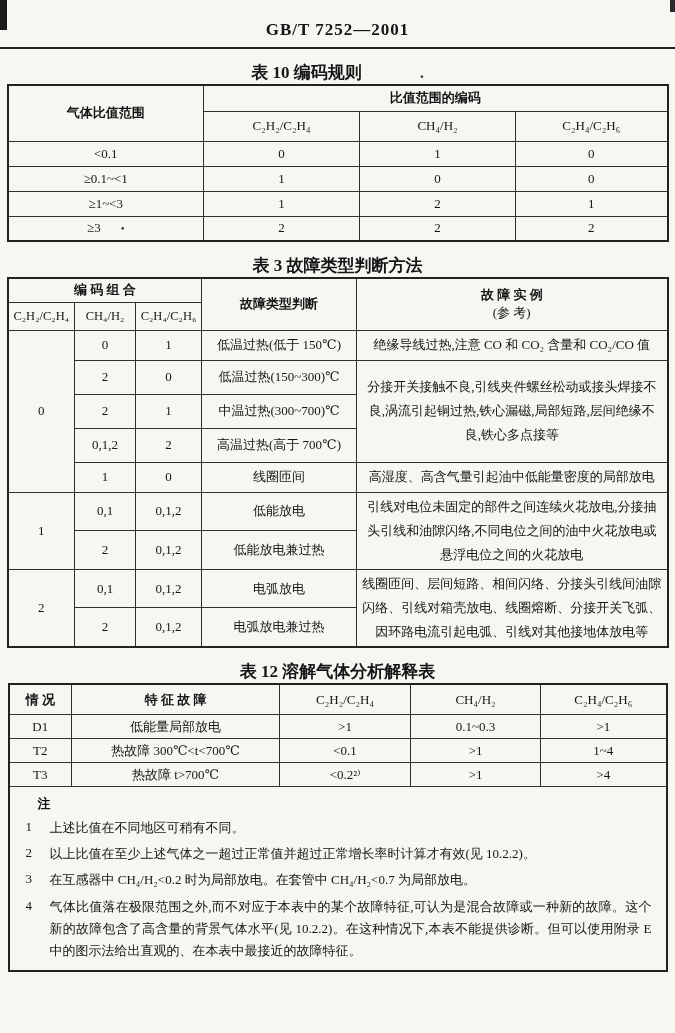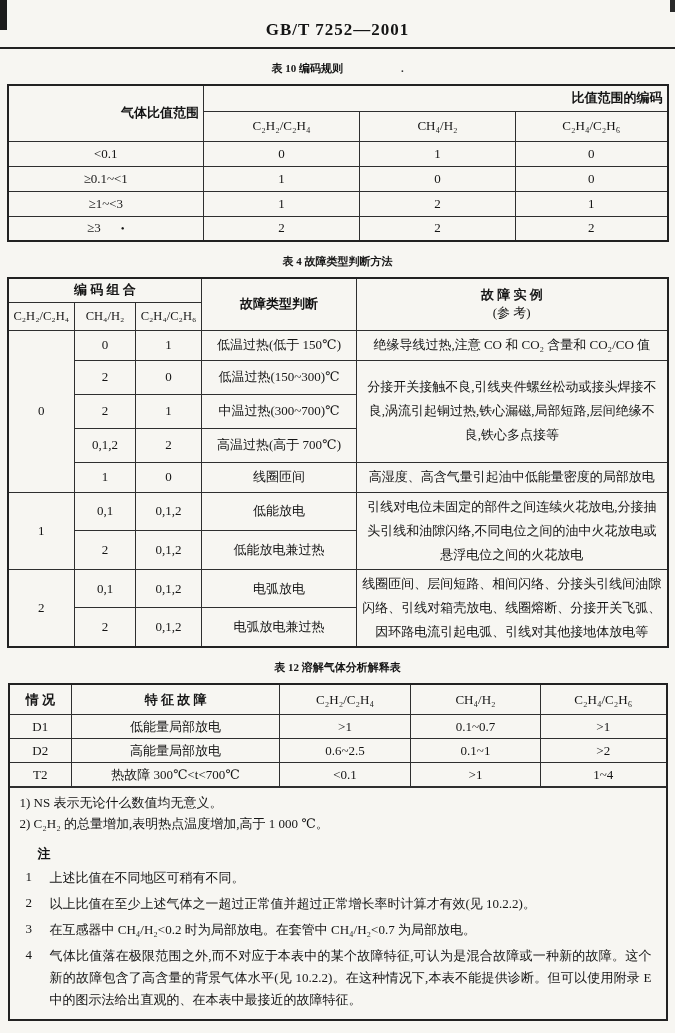--- a/index.html
+++ b/index.html
@@ -18,21 +18,21 @@
   .doc-header {
     text-align:center; padding-top:20px;
     font-size:17px; font-weight:bold; letter-spacing:1px;
   }
   .header-rule {
     margin-top:7px; height:2px; background:#222;
     width:675px;
   }
 
   .table-title {
-    text-align:center; font-size:11px; font-weight:bold;
+    text-align:center; font-size:17px; font-weight:bold;
     margin-top:12px; height:19px; position:relative;
   }
   .title-artifact { font-weight:bold; margin-left:58px; color:#333; }
 
   table.doc-table {
     border-collapse:collapse; margin:4px auto 0 auto;
     width:660px; table-layout:fixed;
     font-size:13px;
   }
   table.doc-table th, table.doc-table td {
@@ -44,21 +44,21 @@
   table.doc-table { border:2px solid #222; }
   table.doc-table .hd { font-weight:bold; }
   .formula { font-size:13px; letter-spacing:0; }
   td.left, th.left { text-align:left; padding-left:8px; }
   td.example {
     text-align:justify; line-height:1.85; padding:4px 8px; font-size:13px;
   }
   td.judg { text-align:left; padding-left:8px; }
 
   
-  #t10 tr.h1 th { height:26px;text-align:right; }
+  #t10 tr.h1 th { height:26px; }
   #t10 tr.h2 th { height:30px; }
   #t10 tr.dr td { height:25px; }
   .row-mark { margin-left:20px; font-size:11px; }
 
   
   #t11 tr.h1 th { height:24px; }
   #t11 tr.h2 th { height:28px; font-size:12.5px; }
   #t11 td { height:26px; }
   #t11 tr.tall td { height:30px; }
   #t11 tr.xtall td { height:38px; }
@@ -137,21 +137,21 @@
   </tr>
   <tr class="dr">
     <td><span>≥3</span><span class="row-mark">•</span></td>
     <td>2</td>
     <td>2</td>
     <td>2</td>
   </tr>
 </tbody>
   </table>
 
-<div class="table-title">表 4   故障类型判断方法</div>
+<div class="table-title">表 3   故障类型判断方法</div>
 
 <table class="doc-table" id="t11">
   <colgroup>
       <col style="width:67px">
       <col style="width:61px">
       <col style="width:66px">
       <col style="width:155px">
       <col style="width:311px">
     </colgroup>
   <tbody>
@@ -243,44 +243,40 @@
       <th class="hd">情  况</th>
       <th class="hd">特  征  故  障</th>
       <th class="formula">C₂H₂/C₂H₄</th>
       <th class="formula">CH₄/H₂</th>
       <th class="formula">C₂H₄/C₂H₆</th>
     </tr>
     <tr>
       <td>D1</td>
       <td class="left">低能量局部放电</td>
       <td>&gt;1</td>
-      <td>0.1~0.7</td>
-      <td>&gt;1</td>
-    </tr>
-    <tr>
-      <td>D2</td>
-      <td class="left">高能量局部放电</td>
-      <td>0.6~2.5</td>
-      <td>0.1~1</td>
-      <td>&gt;2</td>
+      <td>0.1~0.3</td>
+      <td>&gt;1</td>
     </tr>
     <tr>
       <td>T2</td>
       <td class="left">热故障 300℃&lt;t&lt;700℃</td>
       <td>&lt;0.1</td>
       <td>&gt;1</td>
       <td>1~4</td>
     </tr>
+    <tr>
+      <td>T3</td>
+      <td class="left">热故障 t&gt;700℃</td>
+      <td>&lt;0.2²⁾</td>
+      <td>&gt;1</td>
+      <td>&gt;4</td>
+    </tr>
   </tbody>
     </table>
 
-  <div class="t12-footnotes">
-    <div>1) NS 表示无论什么数值均无意义。</div>
-    <div>2) C₂H₂ 的总量增加,表明热点温度增加,高于 1 000 ℃。</div>
-  </div>
 
   <div class="t12-notes">
     <div class="note-label">注</div>
     <div class="note-item">
       <span class="note-num">1</span>
       <span class="note-text">上述比值在不同地区可稍有不同。</span>
     </div>
     <div class="note-item">
       <span class="note-num">2</span>
       <span class="note-text">以上比值在至少上述气体之一超过正常值并超过正常增长率时计算才有效(见 10.2.2)。</span>

